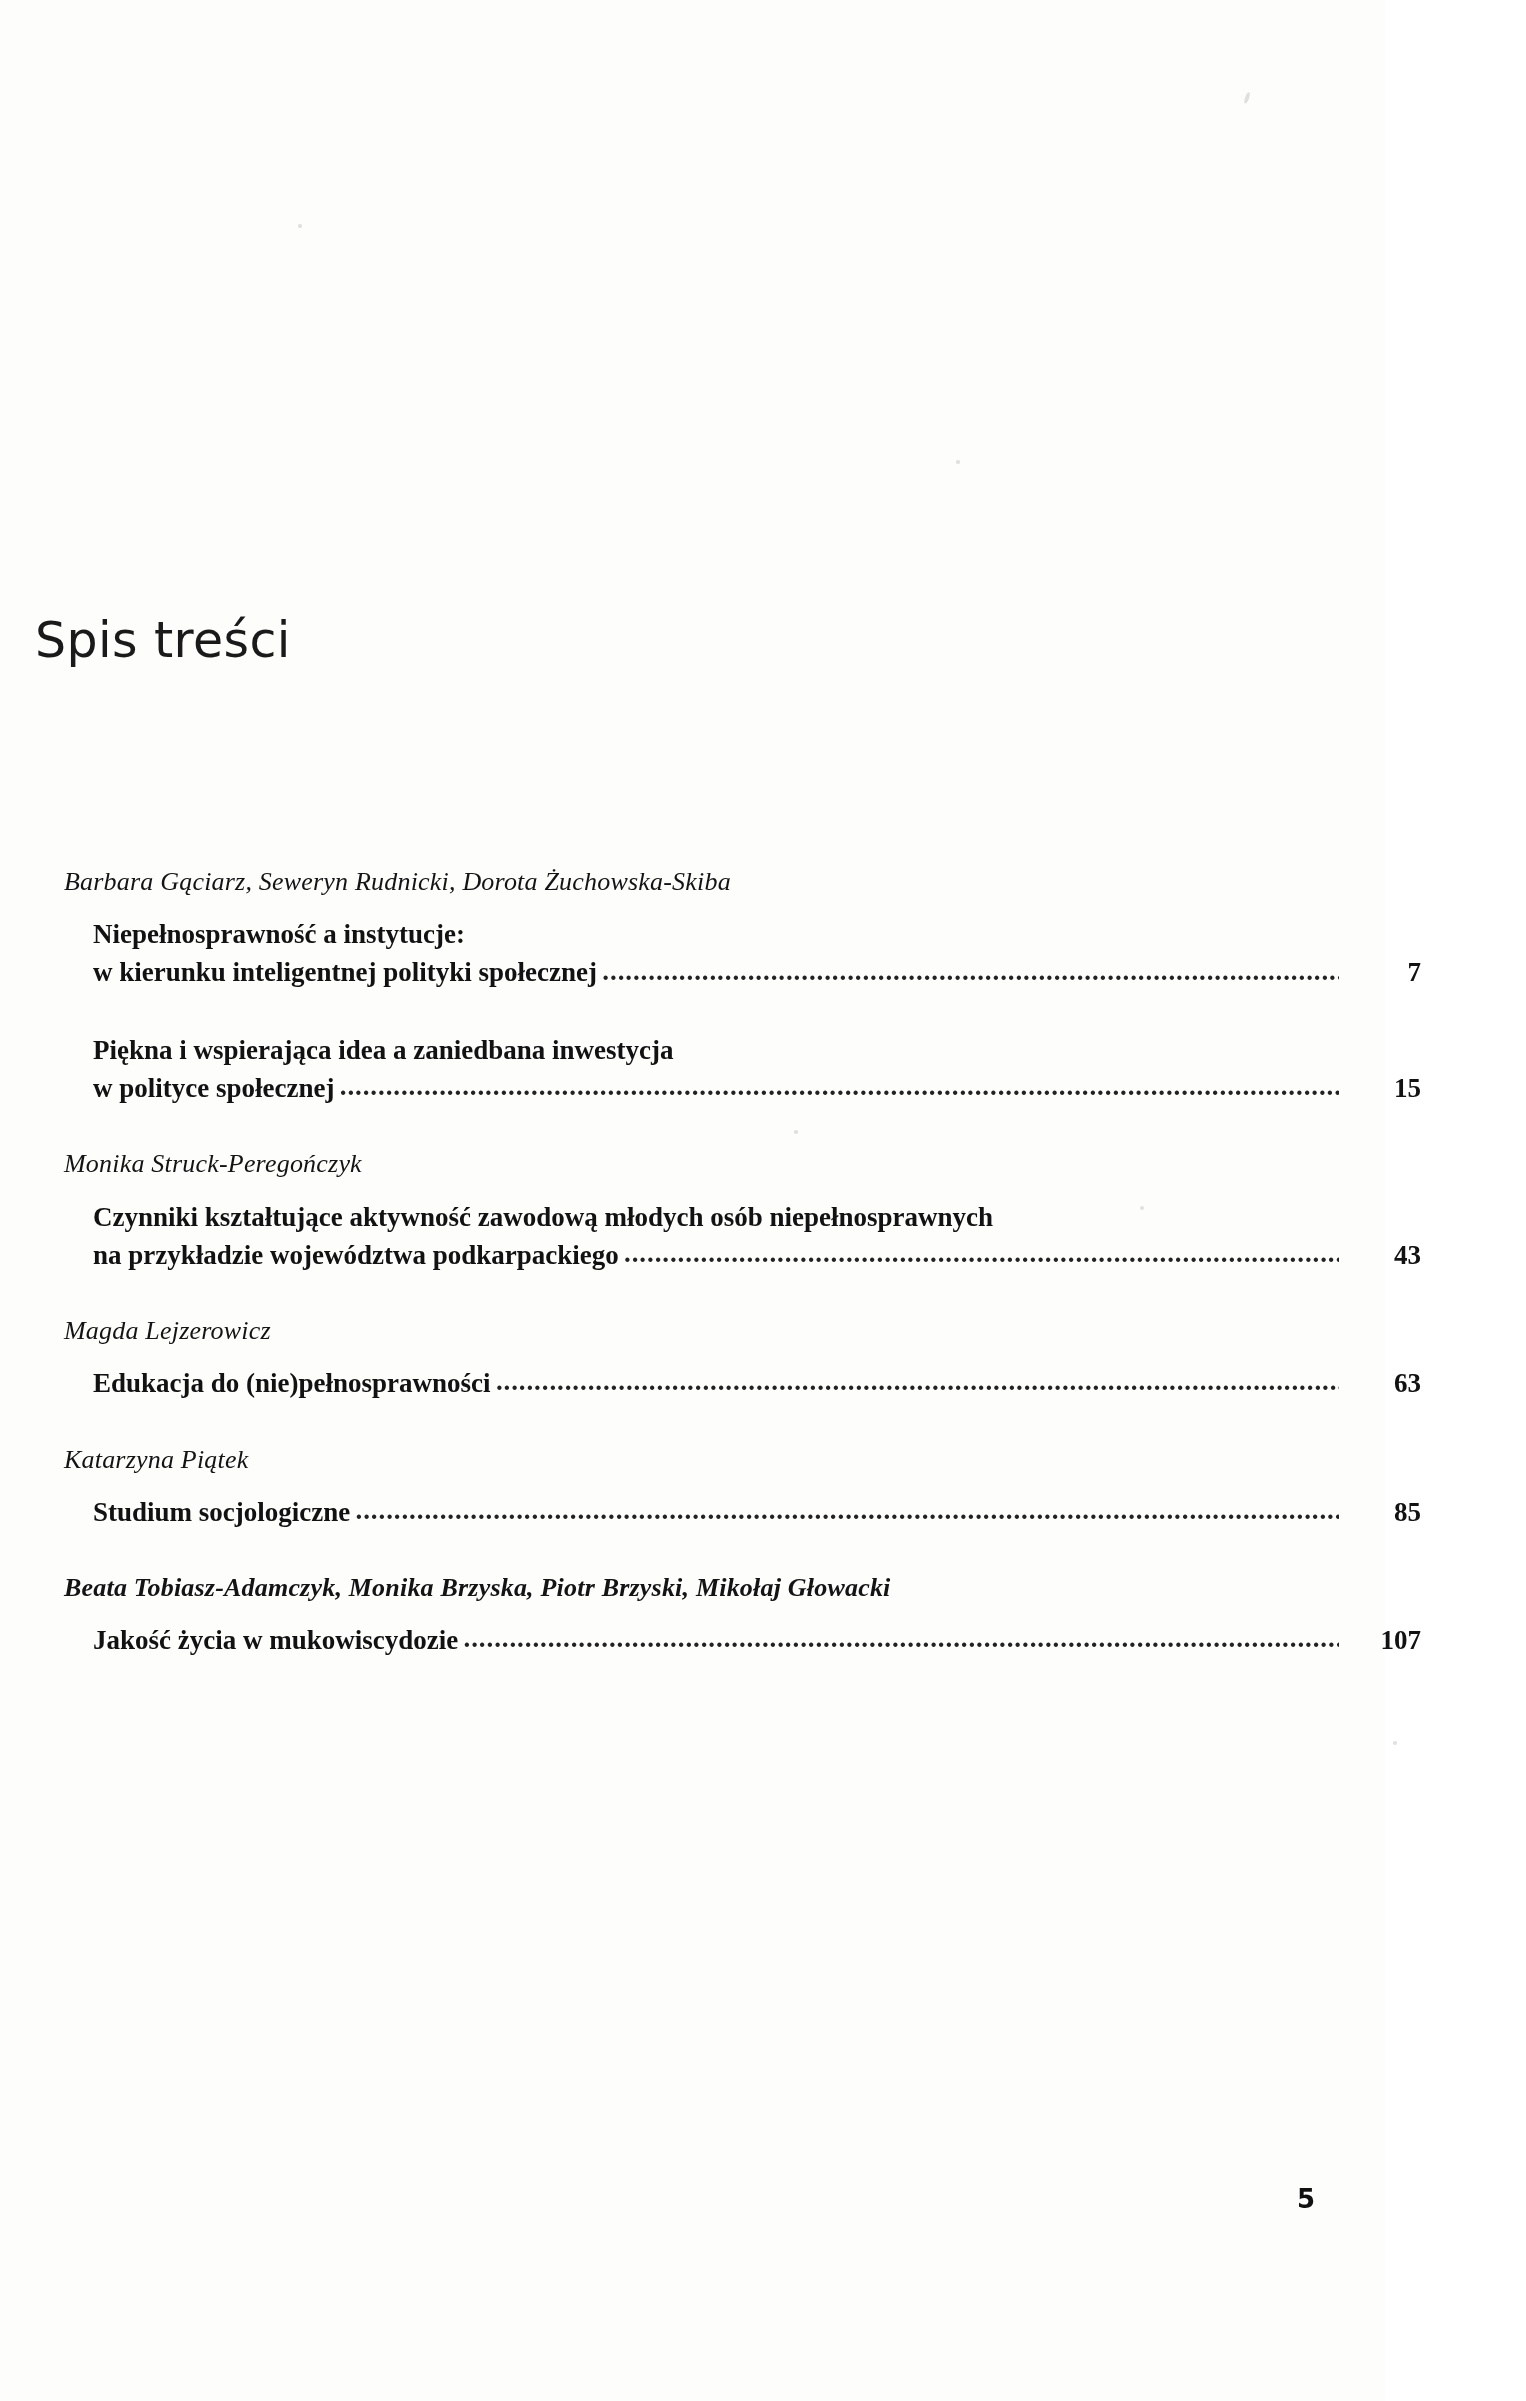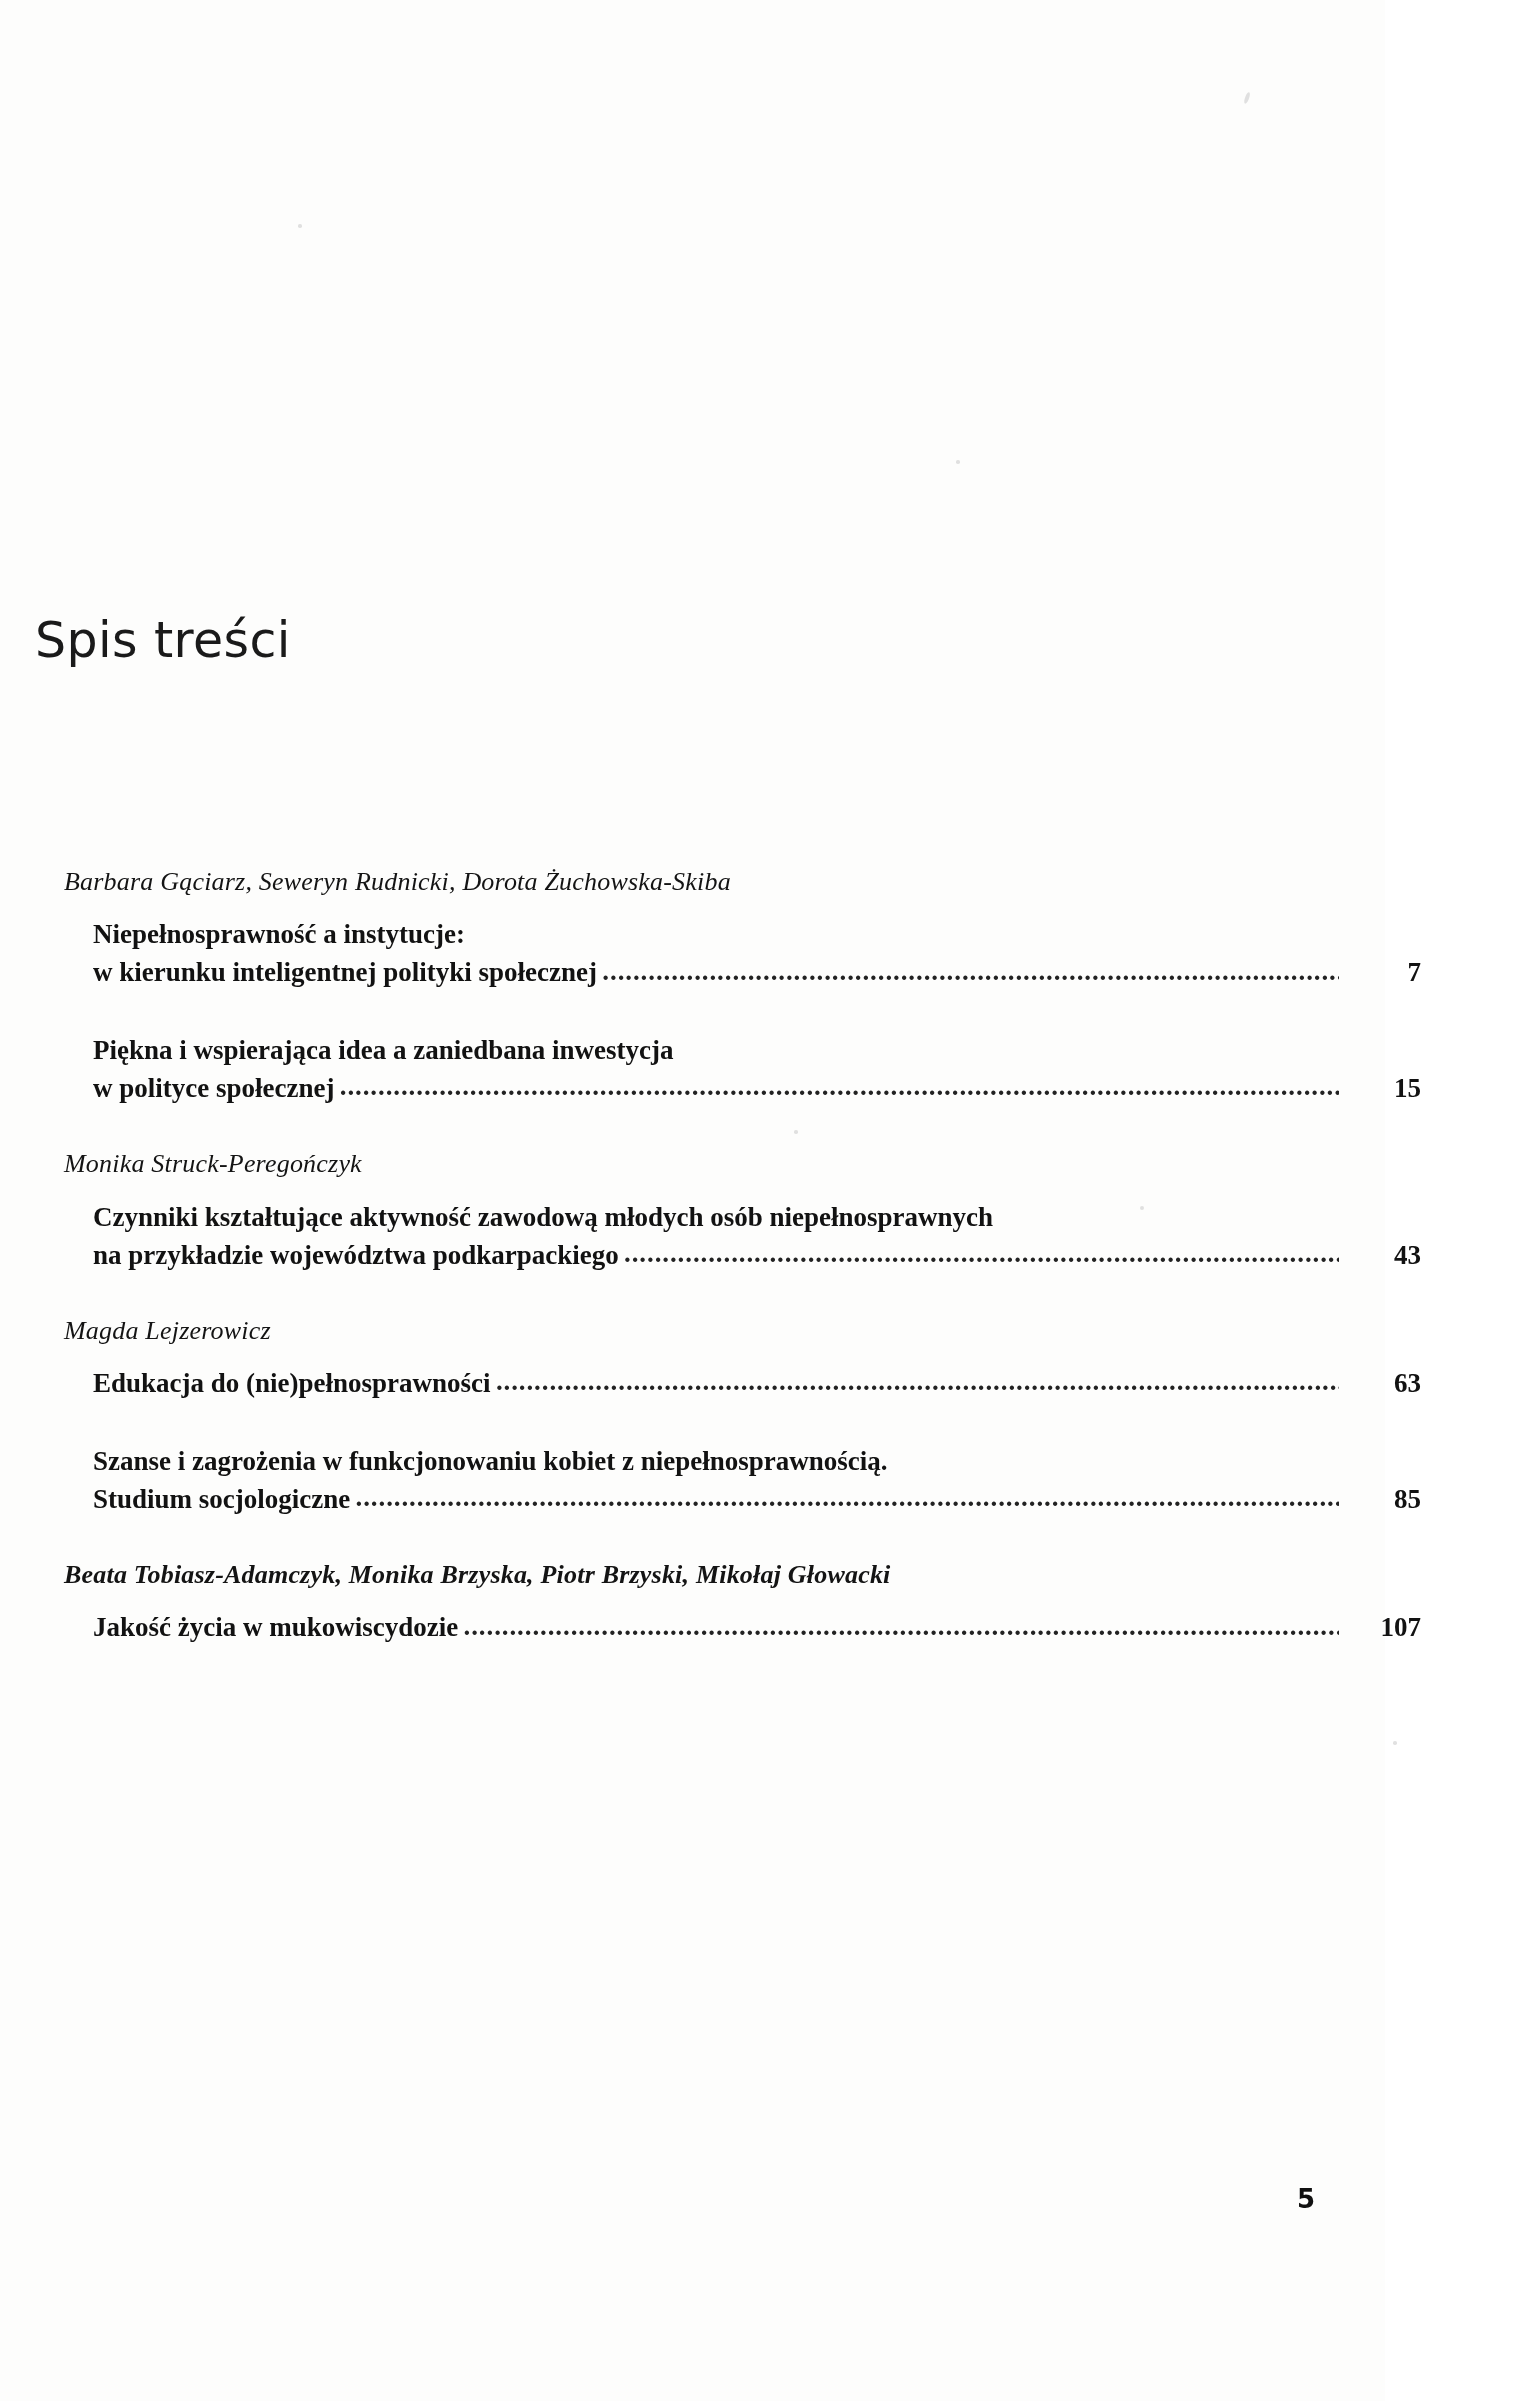--- a/index.html
+++ b/index.html
@@ -181,22 +181,22 @@
           <div class="authors">Magda Lejzerowicz</div>
           <div class="titleblock">
             <div class="tline last">
               <span class="txt">Edukacja do (nie)pełnosprawności</span>
               <span class="leader">........................................................................................................................................................................................................</span>
               <span class="pageno">63</span>
             </div>
           </div>
         </div>
         <div class="entry">
-          <div class="titleblock">
-            <div class="tline">Szanse i zagrożenia w funkcjonowaniu kobiet z niepełnosprawnością.</div>
+          <div class="authors">Katarzyna Piątek</div>
+          <div class="titleblock">
             <div class="tline last">
               <span class="txt">Studium socjologiczne</span>
               <span class="leader">........................................................................................................................................................................................................</span>
               <span class="pageno">85</span>
             </div>
           </div>
         </div>
         <div class="entry">
           <div class="authors bold">Beata Tobiasz-Adamczyk, Monika Brzyska, Piotr Brzyski, Mikołaj Głowacki</div>
           <div class="titleblock">

